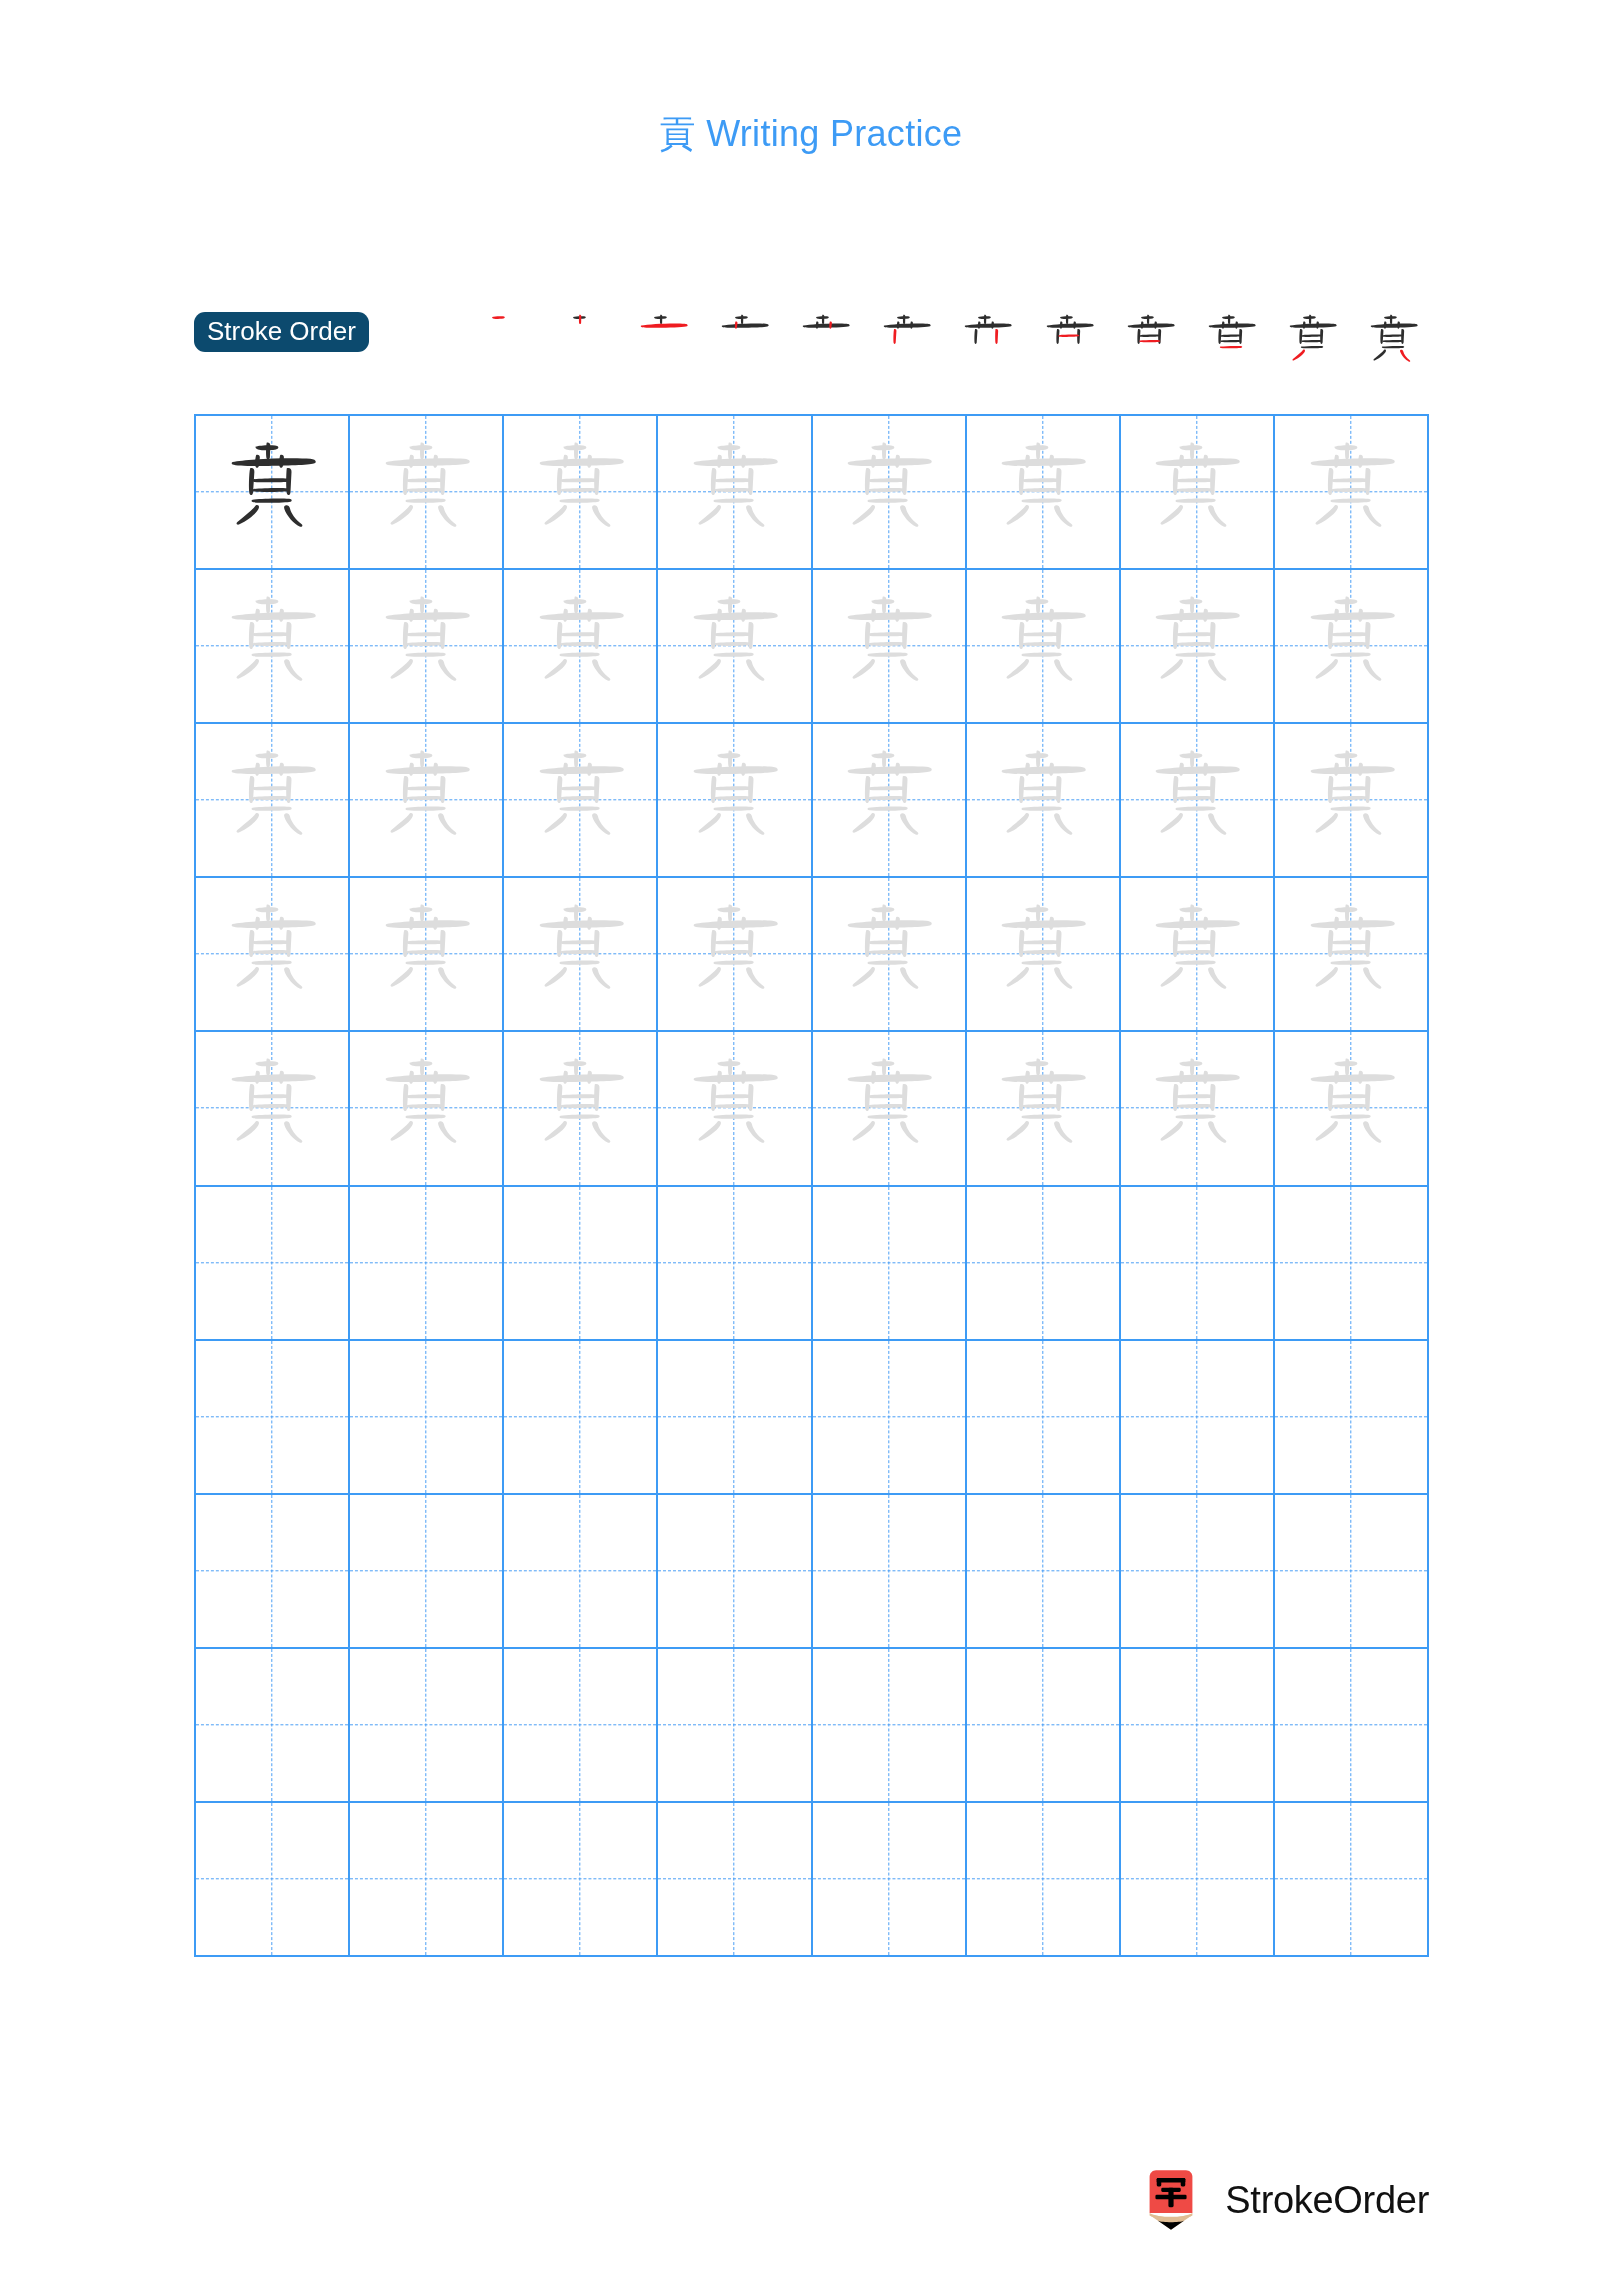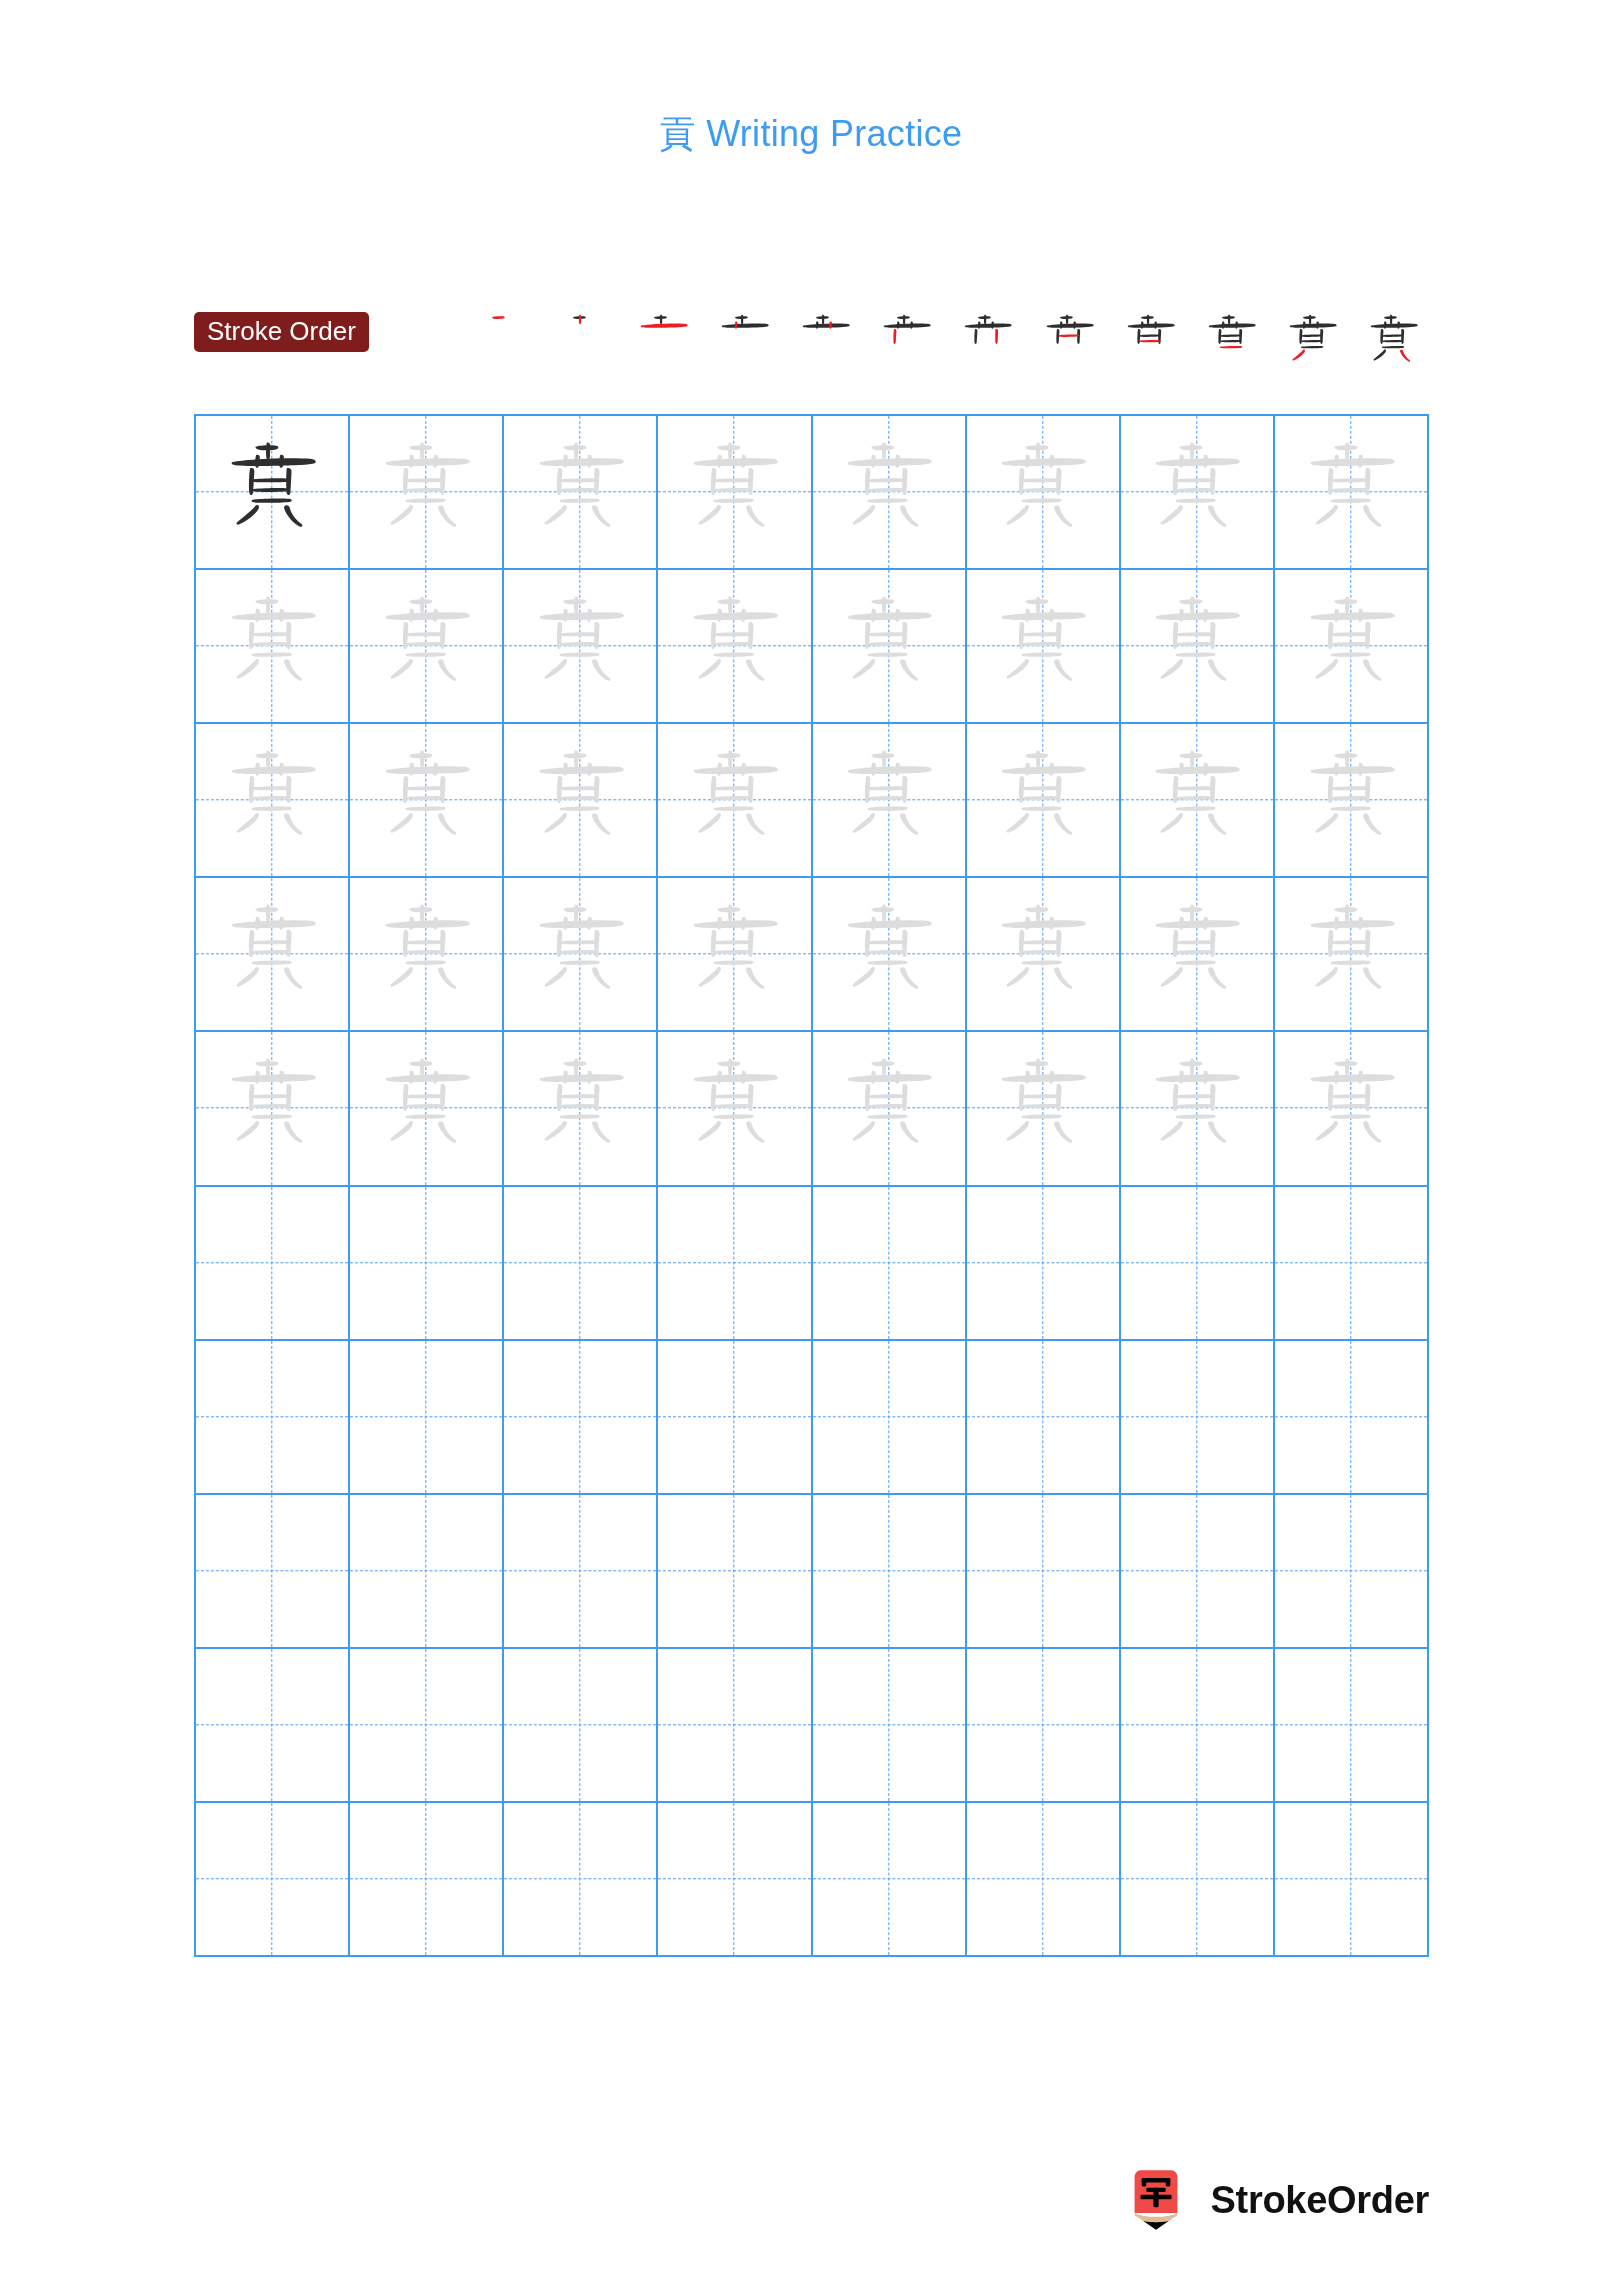--- a/index.html
+++ b/index.html
@@ -37,25 +37,25 @@
     position: absolute;
     top: 300px;
     left: 194px;
     width: 1235px;
     height: 79px;
   }
   #stroke-order-badge {
     position: absolute;
     left: 0;
     top: 11.8px;
-    background: #7f1d1d;
+    background: #0c4a6e;
     color: #ffffff;
     font-size: 26px;
     padding: 5.9px 13px 8.5px 13px;
-    border-radius: 5px;
+    border-radius: 11px;
     line-height: 1;
     white-space: nowrap;
   }
   #stroke-order-list {
     position: absolute;
     left: 271px;
     top: 0;
     width: 965px;
     height: 79px;
     display: flex;
@@ -162,21 +162,21 @@
     gap: 14.4px;
   }
   #brand-logo-icon {
     width: 48px;
     height: 60px;
     position: relative;
     flex: 0 0 auto;
   }
   #brand-name {
     font-size: 38px;
-    font-weight: bold;
+    font-weight: normal;
     color: #111111;
     letter-spacing: -0.3px;
     white-space: nowrap;
     margin-left: 16px;
   }
 </style>
 </head>
 <body>
 
 <div id="page-title">

